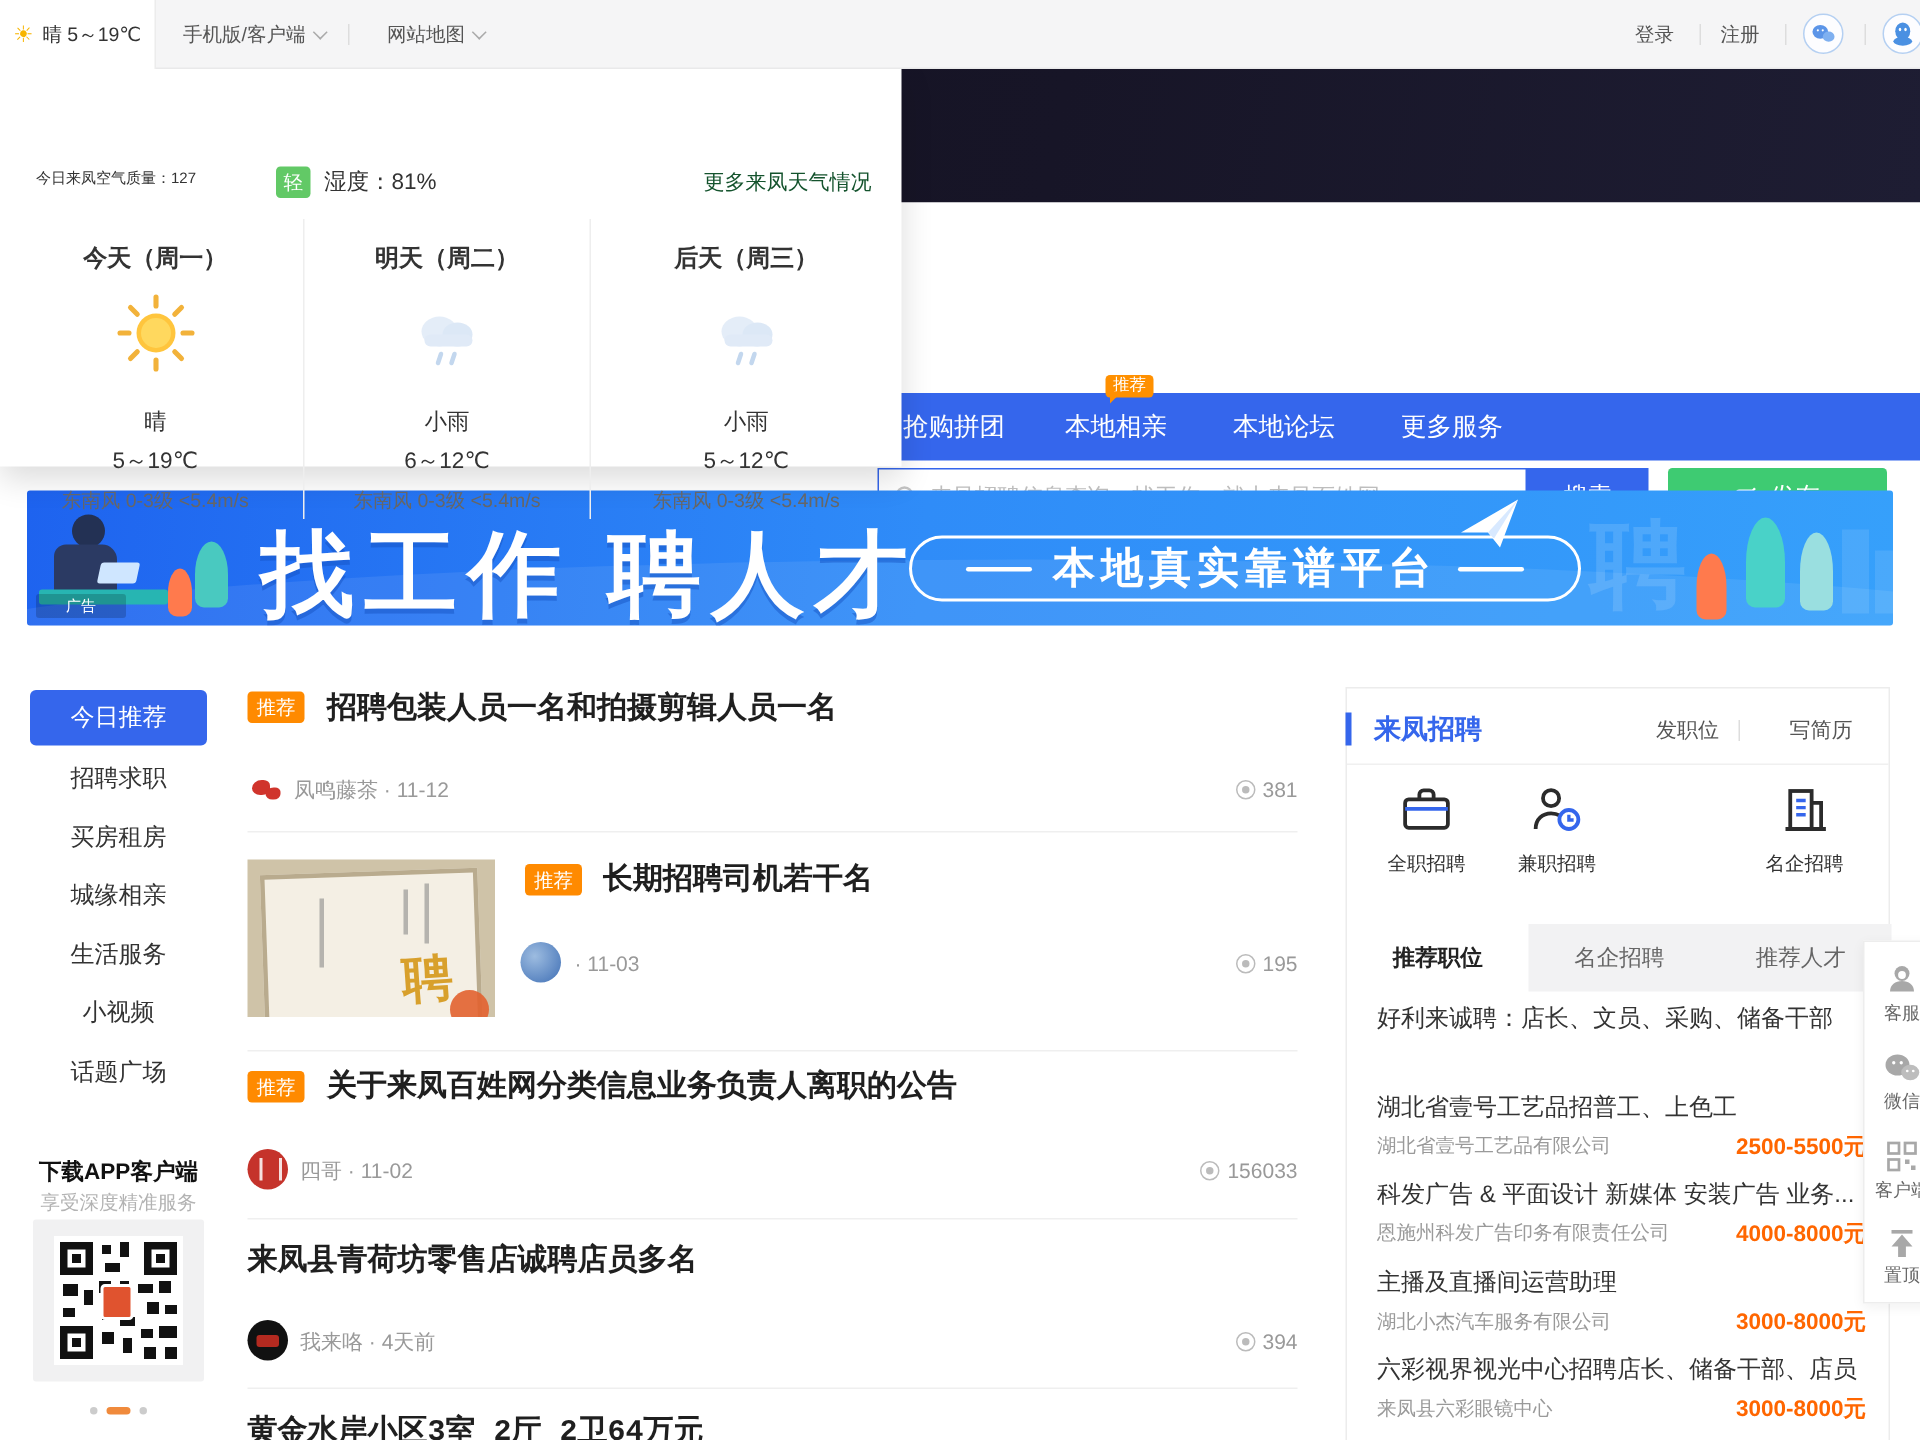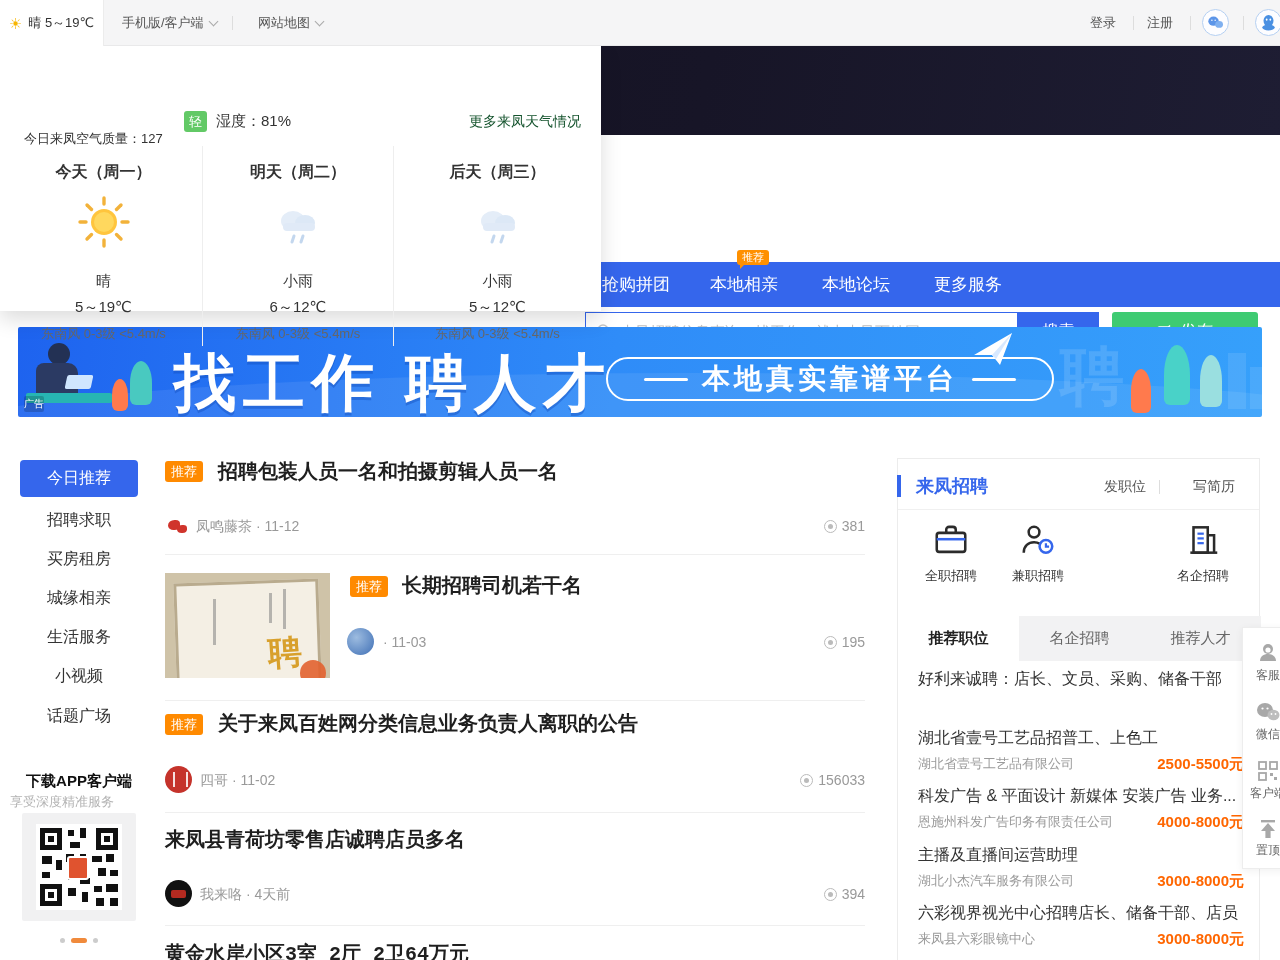--- a/index.html
+++ b/index.html
@@ -59,40 +59,40 @@
   .ad-wave{position:absolute;left:-80px;bottom:-76px;width:1500px;height:120px;border-radius:50%;
            background:rgba(255,255,255,.08);}
   .ad-headline{position:absolute;left:156px;top:14px;font-size:62px;font-weight:700;color:#fff;
                letter-spacing:7px;text-shadow:0 3px 0 rgba(20,80,190,.45);}
   .ad-pill{position:absolute;left:588px;top:30px;width:448px;height:44px;border:2px solid #fff;border-radius:26px;
            display:flex;align-items:center;justify-content:center;gap:14px;}
   .ad-pill .dash{width:44px;height:3px;background:#fff;border-radius:2px;}
   .ad-pill .tagline{color:#fff;font-size:28px;font-weight:700;letter-spacing:4px;}
   .ad-watermark{position:absolute;left:1042px;top:6px;font-size:64px;font-weight:900;color:rgba(255,255,255,.13);}
   .ad-tag{position:absolute;left:6px;bottom:5px;background:rgba(0,0,0,.18);color:#fff;font-size:10px;
-          padding:1px 0;border-radius:2px;}
+          padding:1px 20px;border-radius:2px;}
   .tree{position:absolute;border-radius:50% 50% 6px 6px;}
   .t1{left:112px;top:34px;width:22px;height:44px;background:#49c9c0;}
   .t2{left:94px;top:52px;width:16px;height:32px;background:#ff7a4d;}
   .t3{left:1146px;top:18px;width:26px;height:60px;background:#49d2c8;}
   .t4{left:1113px;top:42px;width:20px;height:44px;background:#ff7a4d;}
   .t5{left:1182px;top:28px;width:22px;height:52px;background:#9adfe0;}
   .bld{position:absolute;background:rgba(255,255,255,.10);}
   .person-head{position:absolute;left:30px;top:16px;width:22px;height:22px;border-radius:50%;background:#233154;}
   .person-body{position:absolute;left:18px;top:36px;width:42px;height:34px;border-radius:8px 10px 0 0;background:#2b3a63;}
   .laptop{position:absolute;left:48px;top:48px;width:26px;height:14px;background:#cfe6ff;border-radius:2px;transform:skewX(-12deg);}
   .desk{position:absolute;left:8px;top:66px;width:86px;height:10px;background:#27b5b2;border-radius:2px;}
 
   
   .side-active{position:absolute;left:20px;top:460px;width:118px;height:37px;background:#3566ec;border-radius:4px;
                color:#fff;font-size:16px;display:flex;align-items:center;justify-content:center;cursor:pointer;}
   .side-item{position:absolute;left:20px;width:118px;text-align:center;font-size:16px;color:#333;
              line-height:26px;cursor:pointer;}
   .app-title{position:absolute;left:10px;top:772px;width:138px;text-align:center;font-size:15px;font-weight:700;color:#111;}
-  .app-sub{position:absolute;left:10px;top:793px;width:138px;font-size:13px;color:#b3b3b3;}
+  .app-sub{position:absolute;left:10px;top:793px;width:138px;text-align:center;font-size:13px;color:#b3b3b3;}
   .qr-box{position:absolute;left:22px;top:813px;width:114px;height:108px;background:#f1f1f2;border-radius:2px;
           display:flex;align-items:center;justify-content:center;}
   .qr-seal{position:absolute;left:67px;top:856px;width:22px;height:24px;background:#e0532f;border-radius:3px;
            border:2px solid #fff;}
   .dots{position:absolute;left:20px;top:938px;width:118px;display:flex;align-items:center;justify-content:center;gap:6px;}
   .dot{width:5px;height:5px;border-radius:50%;background:#ccc;cursor:pointer;}
   .dot-bar{width:16px;height:5px;border-radius:3px;background:#f08a3c;cursor:pointer;}
 
   
   .fbadge{position:absolute;background:#ff8a00;color:#fff;font-size:13px;line-height:21px;height:21px;
@@ -143,21 +143,21 @@
   
   .fl-bar{position:absolute;left:1242px;top:627px;width:52px;height:242px;background:#fff;border:1px solid #ededed;
           box-shadow:0 2px 8px rgba(0,0,0,.06);z-index:40;display:flex;flex-direction:column;align-items:center;
           padding-top:12px;gap:17px;}
   .fl-item{display:flex;flex-direction:column;align-items:center;gap:3px;cursor:pointer;}
   .fl-item .lbl{font-size:12px;color:#666;white-space:nowrap;}
 
   
   .popup{position:absolute;left:0;top:46px;width:601px;height:265px;background:#fff;z-index:50;
          box-shadow:0 8px 20px rgba(0,0,0,.14);}
-  .pp-aqi{position:absolute;left:24px;top:84px;font-size:13px;color:#333;}
+  .pp-aqi{position:absolute;left:24px;top:66px;font-size:10px;color:#333;}
   .pp-badge{position:absolute;left:184px;top:65px;background:#62c966;color:#fff;font-size:13px;line-height:21px;
             padding:0 5px;border-radius:3px;}
   .pp-hum{position:absolute;left:216px;top:66px;font-size:15px;color:#333;}
   .pp-more{position:absolute;right:20px;top:67px;font-size:14px;color:#14532d;cursor:pointer;}
   .pp-col{position:absolute;top:100px;width:197px;height:200px;text-align:center;}
   .pp-col.c0{left:5px;}  .pp-col.c1{left:202px;border-left:1px solid #eee;border-right:1px solid #eee;width:192px;}
   .pp-col.c2{left:399px;}
   .pp-day{position:absolute;left:0;width:100%;top:16px;font-size:16px;font-weight:700;color:#333;}
   .pp-icon{position:absolute;left:50%;top:48px;transform:translateX(-50%);}
   .pp-cond{position:absolute;left:0;width:100%;top:126px;font-size:15px;color:#333;}

